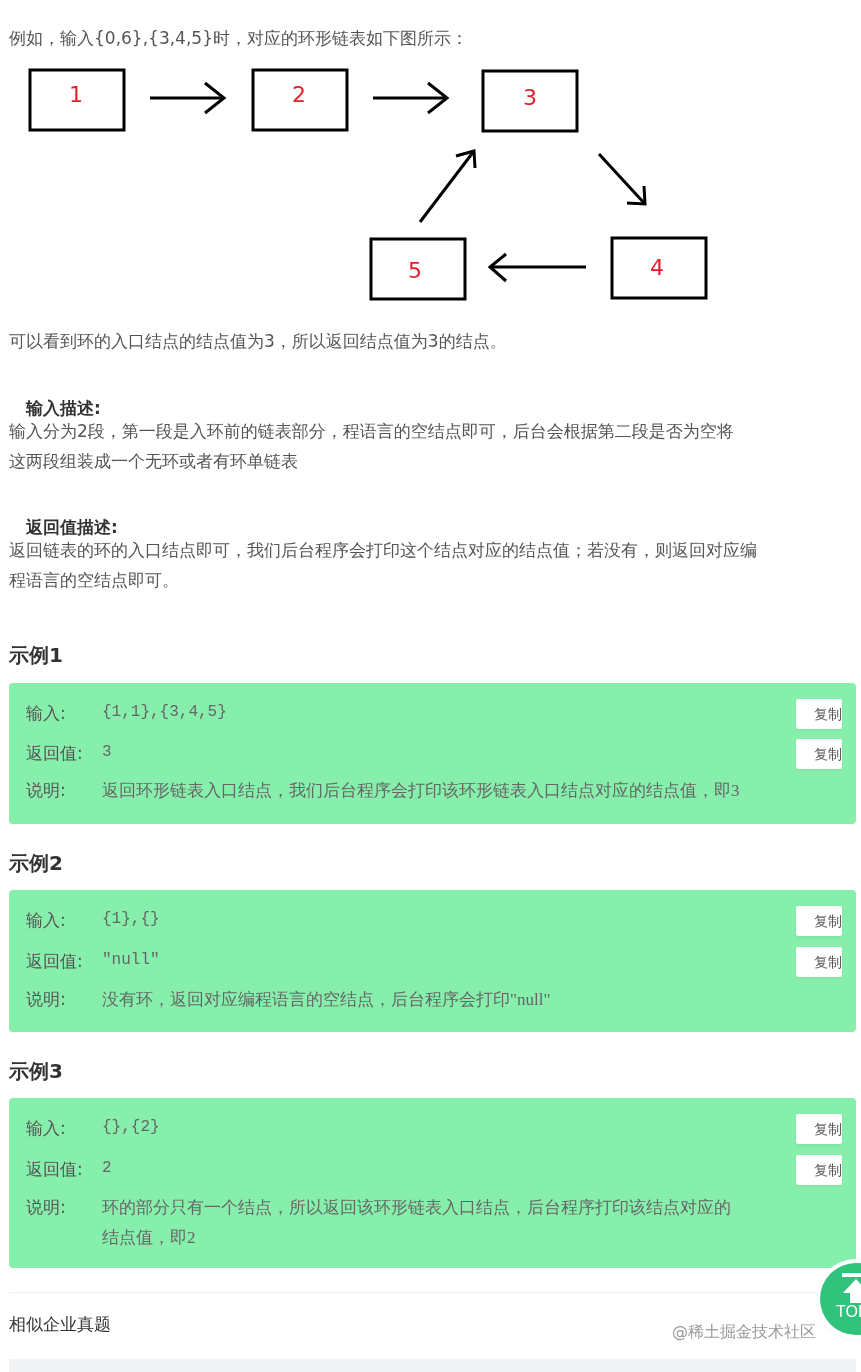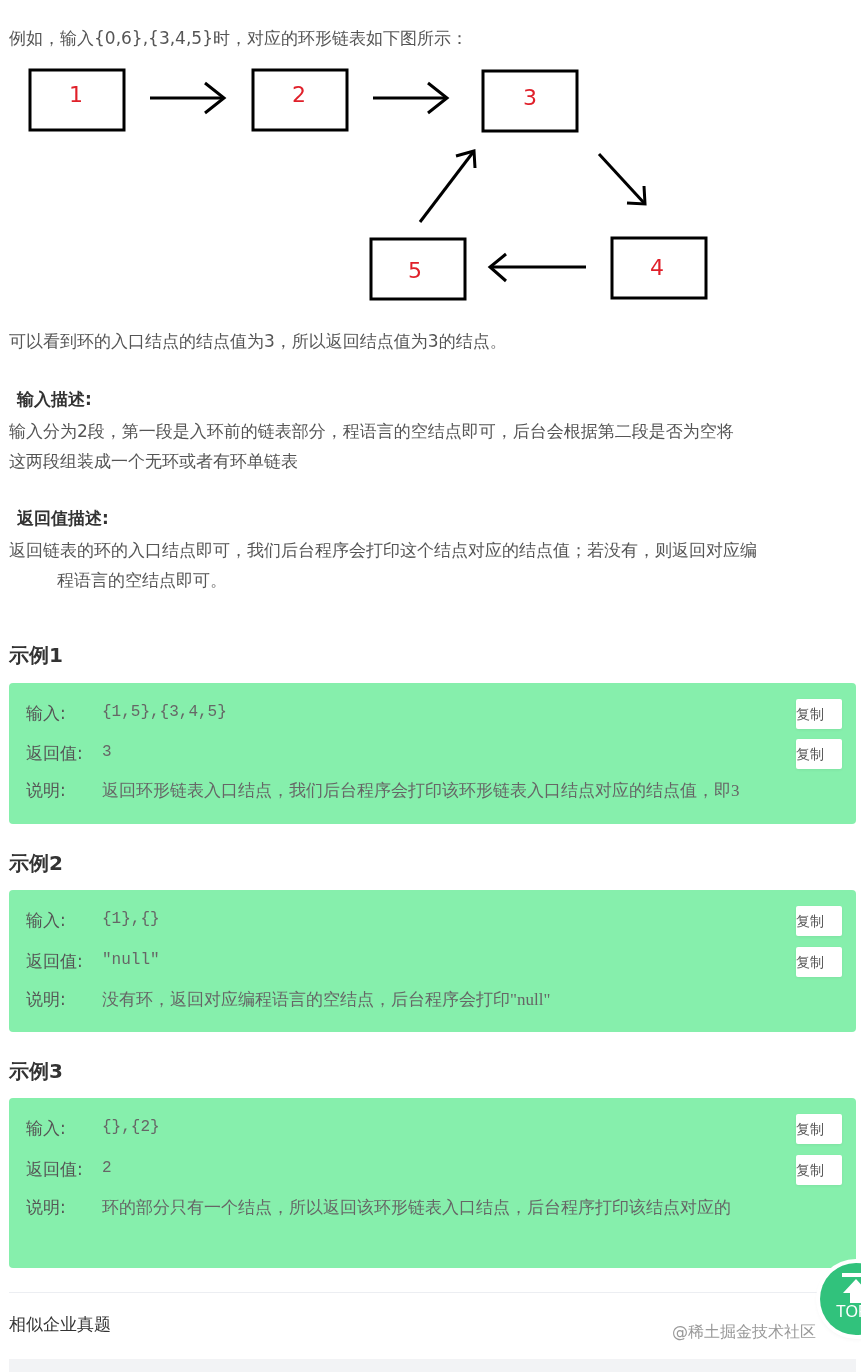--- a/index.html
+++ b/index.html
@@ -1,28 +1,28 @@
 <!DOCTYPE html>
 <html><head>
 <meta charset="utf-8">
 <style>
   html, body { margin:0; padding:0; background:#ffffff; }
   body { width:861px; height:1372px; position:relative; overflow:hidden;
          font-family:"DejaVu Sans","Liberation Sans",sans-serif; color:#555; }
   .p { position:absolute; left:9px; font-size:17px; line-height:30px; color:#555; margin:0; }
-  .h { position:absolute; left:9px; font-size:17px; font-weight:bold; color:#333; margin:8px; }
+  .h { position:absolute; left:9px; font-size:17px; font-weight:bold; color:#333; margin:17px; }
   .h2 { position:absolute; left:9px; font-size:20px; font-weight:bold; color:#333; margin:0; }
   .diagram { position:absolute; left:0; top:60px; width:760px; height:250px; }
   .card { position:absolute; left:9px; width:847px; background:#86efac; border-radius:4px; }
   .row { position:absolute; left:17px; right:14px; font-size:17px; color:#555; }
   .lbl { position:absolute; left:0; width:80px; color:#555; }
   .val { position:absolute; left:76px; font-family:"Liberation Mono","DejaVu Sans Mono",monospace; color:#666; font-size:16px; }
   .desc { position:absolute; left:76px; right:20px; font-family:"Liberation Serif","DejaVu Serif",serif; color:#666; font-size:17px; line-height:30px; }
   .copy { position:absolute; right:0; width:46px; height:30px; background:#fff; color:#555;
-          font-size:14px; line-height:30px; text-align:left; border-radius:2px;
+          font-size:14px; line-height:30px; text-align:right; border-radius:2px;
           box-shadow:0 1px 3px rgba(0,0,0,0.06); cursor:pointer; }
   .divider { position:absolute; left:9px; width:847px; height:1px; background:#eceef2; }
   .similar { position:absolute; left:9px; top:1313px; font-size:17px; color:#333; }
   .watermark { position:absolute; left:672px; top:1322px; font-size:16px; color:#999; }
   .bottom-bar { position:absolute; left:9px; top:1359px; width:847px; height:13px; background:#f2f3f5; }
   .top-btn { position:absolute; left:820px; top:1263px; width:72px; height:72px; border-radius:50%;
              background:#31c27c; box-shadow:0 0 0 4px #fff, 0 2px 6px rgba(0,0,0,0.12); cursor:pointer; }
   .top-btn .txt { position:absolute; left:16px; top:40px; color:#fff; font-size:16px; font-family:"Liberation Sans",sans-serif; }
 </style>
 </head>
@@ -63,27 +63,27 @@
 </div>
 
 <p class="p" style="top:326px;">可以看到环的入口结点的结点值为3，所以返回结点值为3的结点。</p>
 
 <p class="h" style="top:380px;">输入描述:</p>
 <p class="p" style="top:416px;">输入分为2段，第一段是入环前的链表部分，程语言的空结点即可，后台会根据第二段是否为空将</p>
 <p class="p" style="top:446px;">这两段组装成一个无环或者有环单链表</p>
 
 <p class="h" style="top:499px;">返回值描述:</p>
 <p class="p" style="top:535px;">返回链表的环的入口结点即可，我们后台程序会打印这个结点对应的结点值；若没有，则返回对应编</p>
-<p class="p" style="top:565px;margin-left:48px;">程语言的空结点即可。</p>
+<p class="p" style="top:565px;">程语言的空结点即可。</p>
 
 <p class="h2" style="top:642px;">示例1</p>
 <div class="card" style="top:683px;height:141px;">
   <div class="row" style="top:15px;height:30px;">
     <span class="lbl" style="top:4px;">输入:</span>
-    <span class="val" style="top:5px;">{1,5},{3,4,5}</span>
+    <span class="val" style="top:5px;">{1,1},{3,4,5}</span>
     <span class="copy" style="top:1px;">复制</span>
   </div>
   <div class="row" style="top:55px;height:30px;">
     <span class="lbl" style="top:4px;">返回值:</span>
     <span class="val" style="top:5px;">3</span>
     <span class="copy" style="top:1px;">复制</span>
   </div>
   <div class="row" style="top:93px;height:30px;">
     <span class="lbl" style="top:3px;">说明:</span>
     <span class="desc" style="top:0;">返回环形链表入口结点，我们后台程序会打印该环形链表入口结点对应的结点值，即3</span>
@@ -116,20 +116,21 @@
     <span class="copy" style="top:1px;">复制</span>
   </div>
   <div class="row" style="top:56px;height:30px;">
     <span class="lbl" style="top:4px;">返回值:</span>
     <span class="val" style="top:5px;">2</span>
     <span class="copy" style="top:1px;">复制</span>
   </div>
   <div class="row" style="top:95px;height:60px;">
     <span class="lbl" style="top:3px;">说明:</span>
     <span class="desc" style="top:0;">环的部分只有一个结点，所以返回该环形链表入口结点，后台程序打印该结点对应的</span>
+    <span class="desc" style="top:30px;">结点值，即2</span>
   </div>
 </div>
 
 <div class="divider" style="top:1292px;"></div>
 
 <div class="similar">相似企业真题</div>
 <div class="watermark">@稀土掘金技术社区</div>
 <div class="bottom-bar"></div>
 
 <div class="top-btn">

